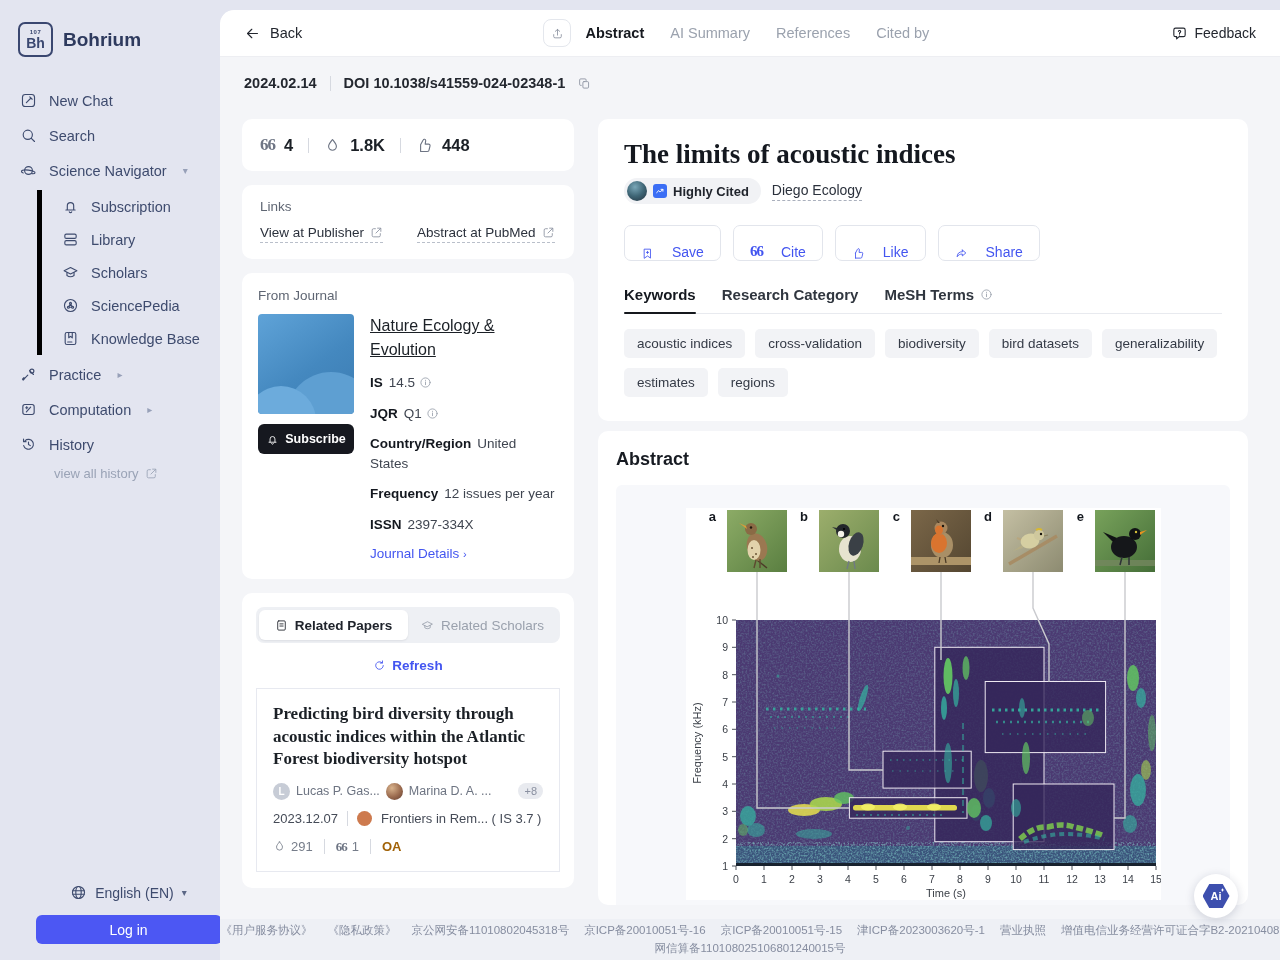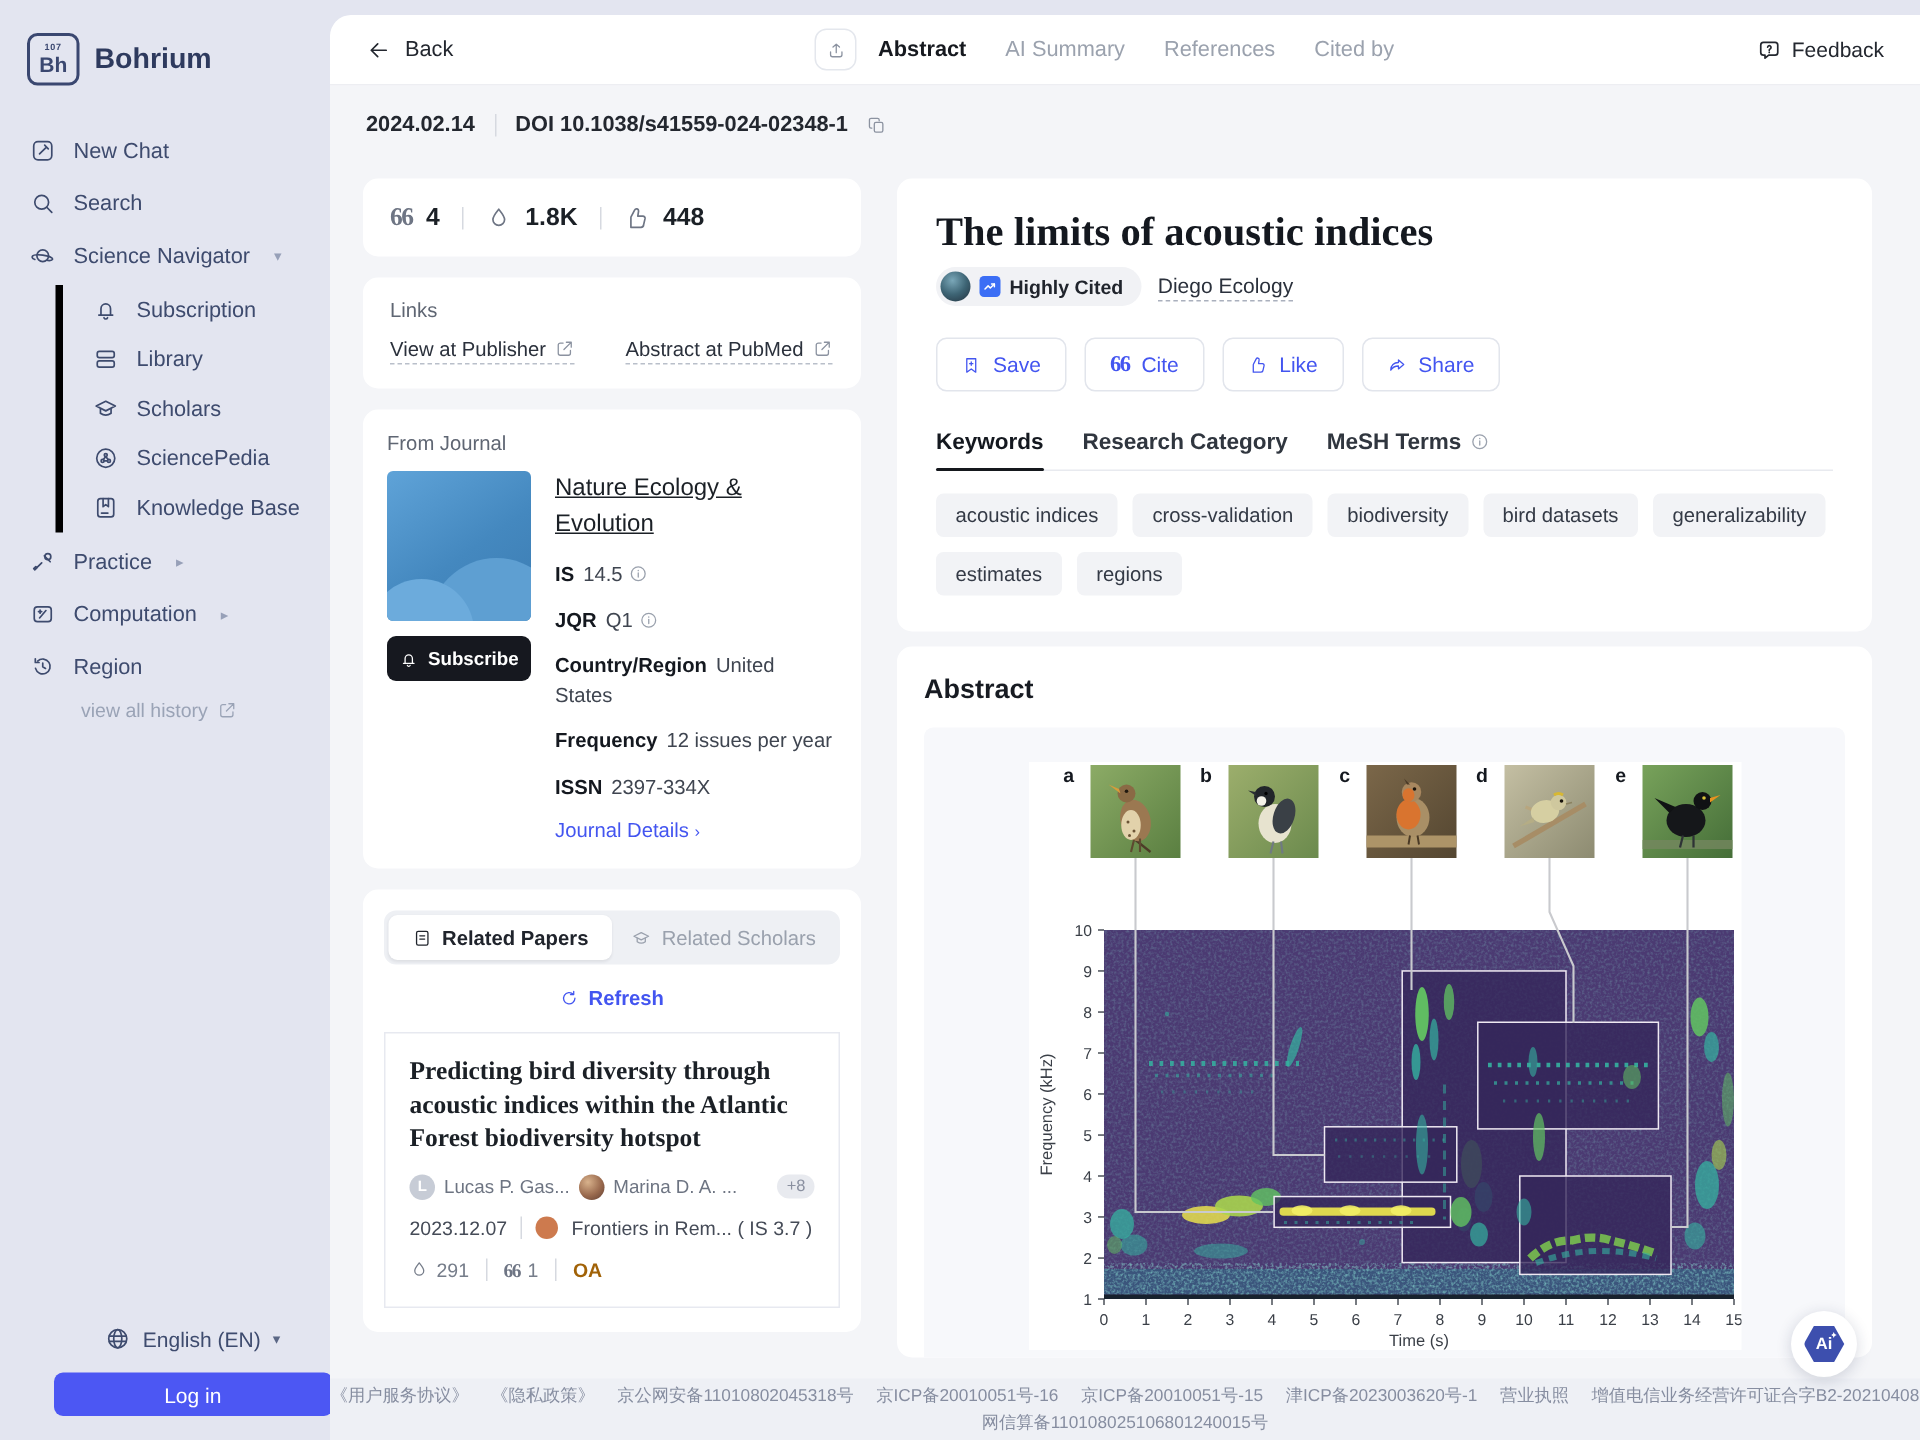--- a/index.html
+++ b/index.html
@@ -102,21 +102,21 @@
 
 .title-card{padding:20px 26px 24px}
 .p-title{font-family:"Liberation Serif",serif;font-weight:700;font-size:27px;color:#14181f;margin-bottom:8px}
 .author-row{display:flex;align-items:center;gap:11px;margin-bottom:21px}
 .hc-badge{display:flex;align-items:center;gap:6px;background:#f1f2f5;border-radius:13px;padding:3px 12px 3px 3px;cursor:pointer}
 .hc-badge .av{width:20px;height:20px}
 .trend-ic{width:14px;height:14px;border-radius:3px;background:#3b6ef5;display:flex;align-items:center;justify-content:center}
 .hc-label{font-size:13px;font-weight:700;color:#20242c}
 .p-author{font-size:14px;color:#2b313c;border-bottom:1px dashed #aab0bd;padding-bottom:2px;cursor:pointer}
 .action-row{display:flex;gap:12px;margin-bottom:25px}
-.act-btn{display:flex;align-items:center;gap:8px;height:36px;padding:0 16px;border:1px solid #e2e5ec;border-radius:7px;color:#4355f0;font-size:14px;background:#fff;font-family:"Liberation Sans",sans-serif;cursor:pointer}
+.act-btn{display:flex;align-items:flex-end;gap:18px;height:36px;padding:0 16px;border:1px solid #e2e5ec;border-radius:7px;color:#4355f0;font-size:14px;background:#fff;font-family:"Liberation Sans",sans-serif;cursor:pointer}
 .act-btn .quote-glyph{color:#4355f0;font-size:15px}
 .meta-tabs{display:flex;gap:26px;border-bottom:1px solid #e8eaef;font-size:15px}
 .meta-tab{padding-bottom:10px;position:relative;color:#30363f;font-weight:700;cursor:pointer;display:flex;align-items:center;gap:6px}
 .meta-tab.active{color:#14181f}
 .meta-tab.active:after{content:"";position:absolute;left:0;right:0;bottom:-1px;height:2.5px;background:#15181d;border-radius:2px}
 .kw-wrap{display:flex;flex-wrap:wrap;gap:10px;margin-top:15px}
 .kw{background:#f2f3f6;border-radius:5px;padding:7px 13px;font-size:13.5px;color:#343a46;cursor:pointer}
 
 
 .abstract-card{padding:18px 18px 0;overflow:hidden}
@@ -229,21 +229,21 @@
       </svg>
     <span>Computation</span>
     <span class="caret">▸</span>
   </div>
   <div class="history-row">
     <svg class="ic" viewBox="0 0 24 24">
         <path d="M5.2 13.5a7 7 0 102-6.9"></path>
         <path d="M5 4.5V8h3.5"></path>
         <path d="M12 8.5V12l2.6 1.6"></path>
       </svg>
-    <span>Region</span>
+    <span>History</span>
     <svg class="ic right-ic" viewBox="0 0 24 24">
         <path d="M5 9h14M5 14h9"></path>
       </svg>
   </div>
   <div class="view-history">
     <span>view all history</span>
     <svg class="ic-sm" viewBox="0 0 24 24">
         <path d="M10 5H6.5A2.5 2.5 0 004 7.5v10A2.5 2.5 0 006.5 20h10a2.5 2.5 0 002.5-2.5V14"></path>
         <path d="M14 4h6v6M19.5 4.5L11 13"></path>
       </svg>

